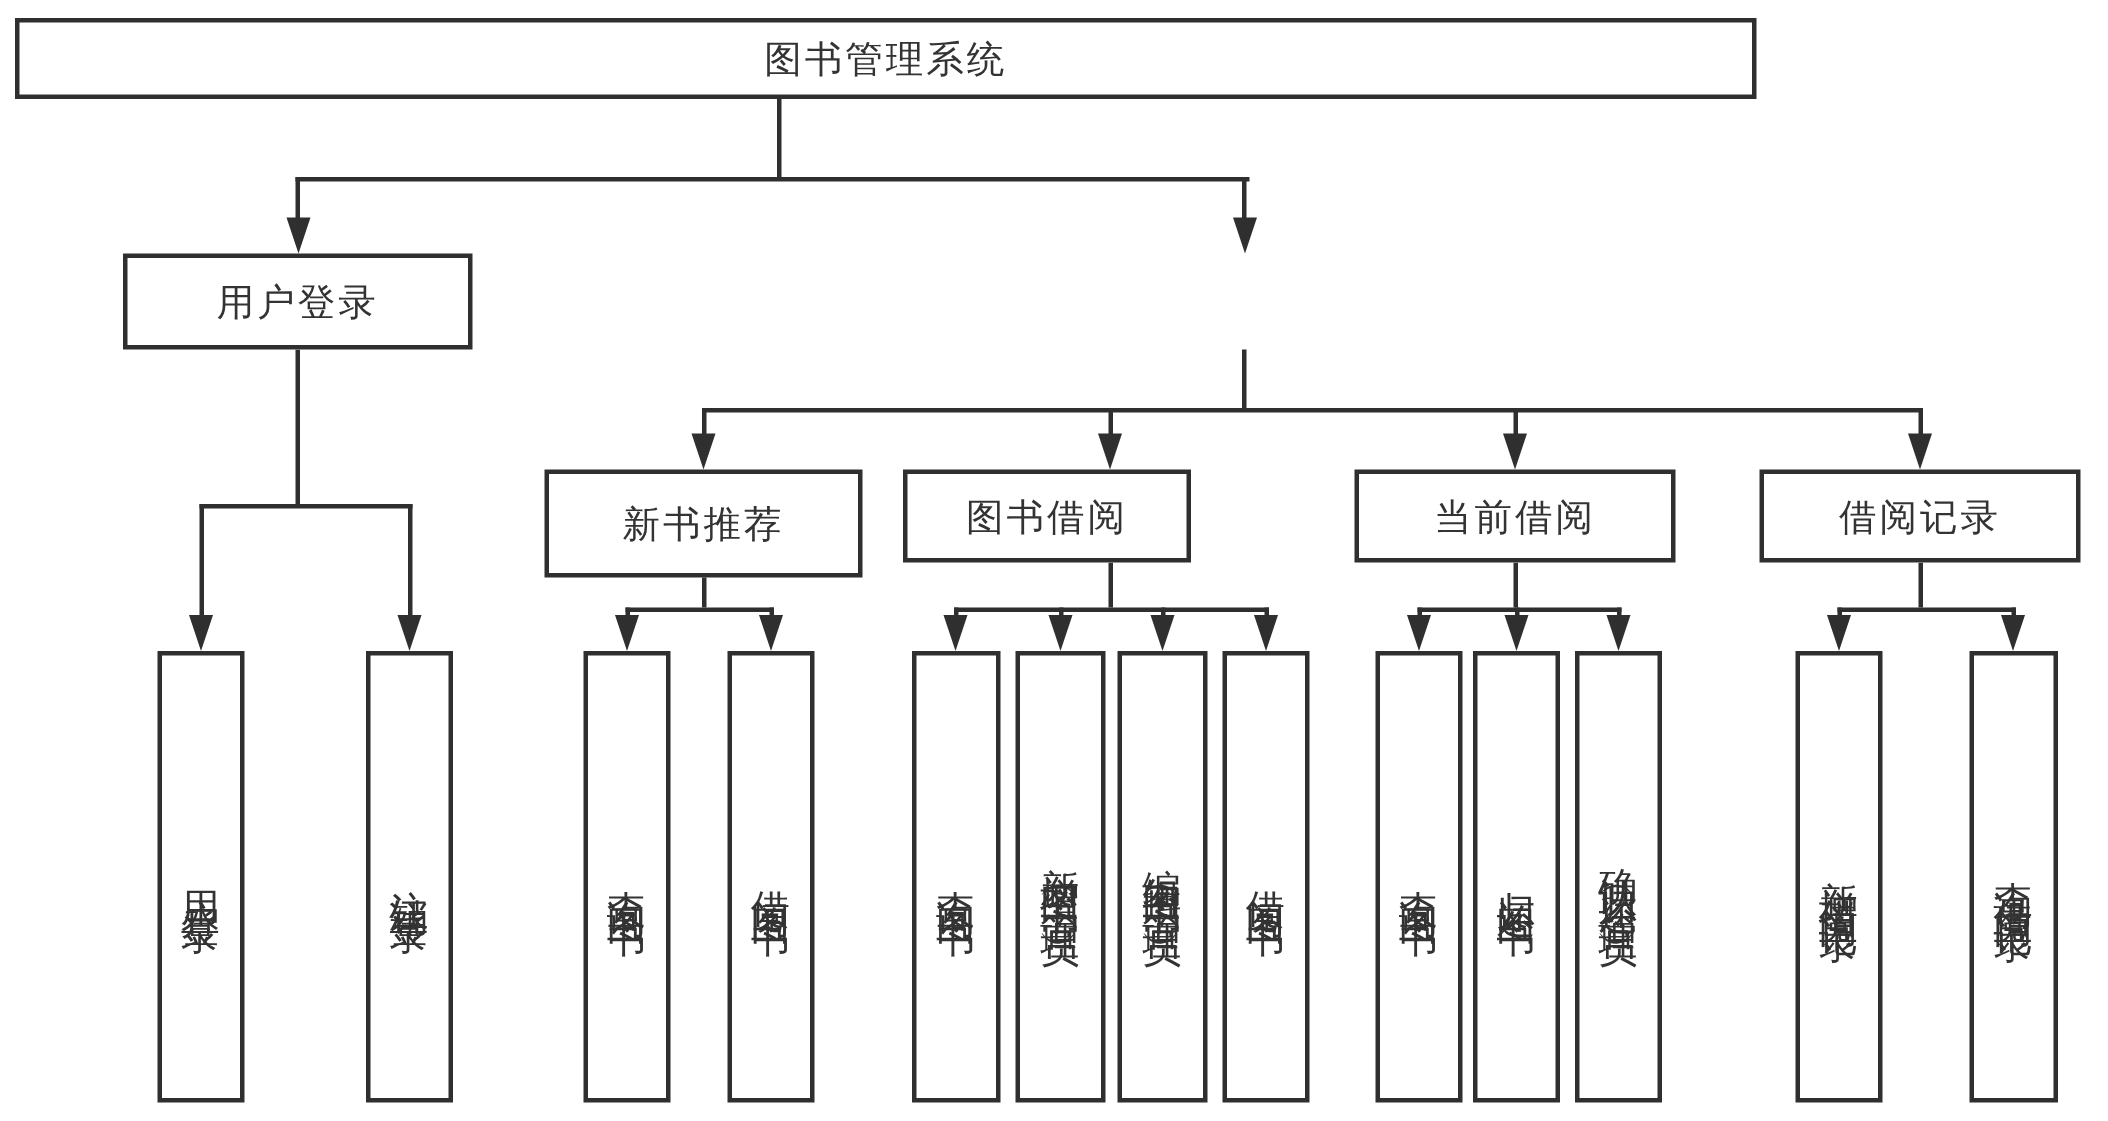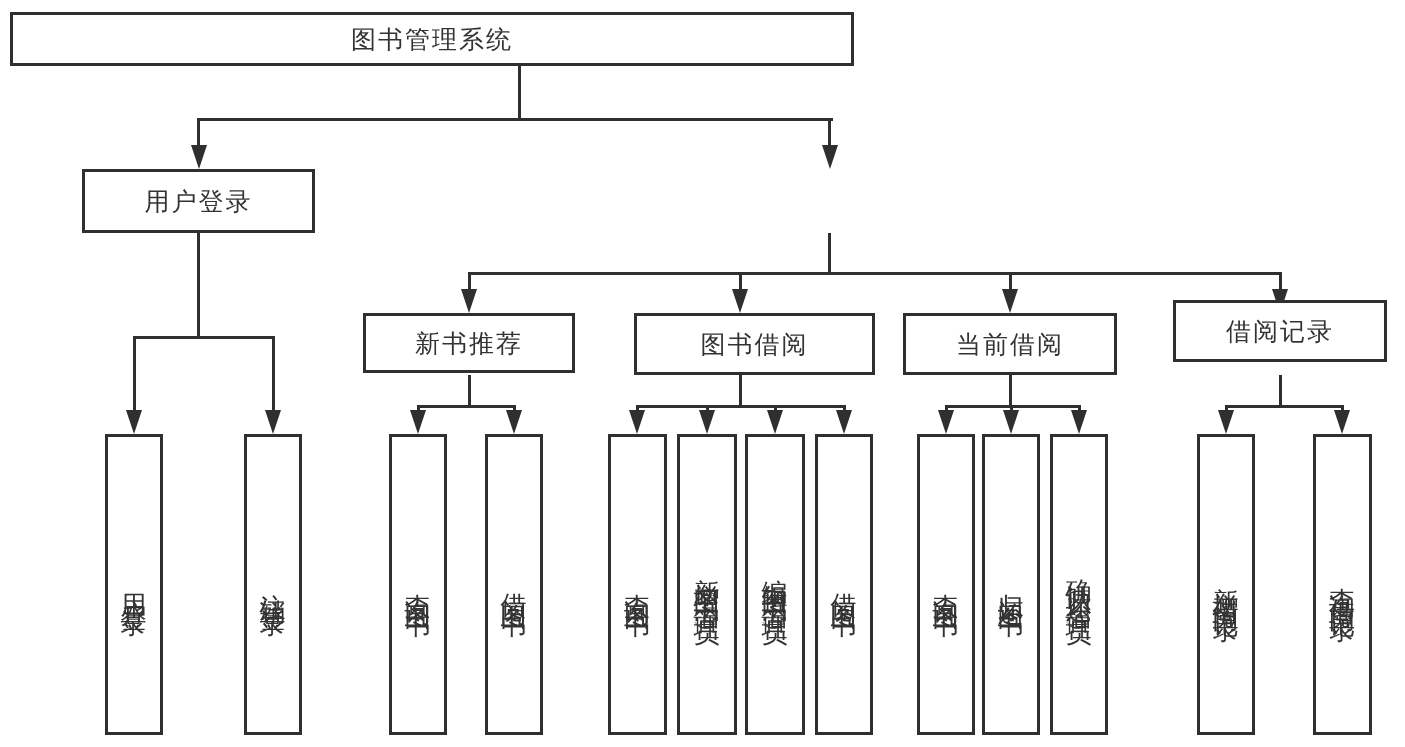--- a/index.html
+++ b/index.html
@@ -28,42 +28,42 @@
     position:absolute;top:712px;right:3px;z-index:5;
     font-size:22px;letter-spacing:1px;color:#c9c9c9;
     text-shadow:0 0 3px #ffffff,0 0 3px #ffffff;
   }
 </style>
 </head>
 <body>
 
 <div class="canvas">
 
-  <div class="node" style="left:10px;top:12px;width:844px;height:54px;">
+  <div class="node" style="left:10px;top:12px;width:1161px;height:54px;">
     <span>图书管理系统</span>
   </div>
 
   <div class="node" style="left:82px;top:169px;width:233px;height:64px;">
     <span>用户登录</span>
   </div>
 
 
-  <div class="node" style="left:363px;top:313px;width:212px;height:60px;">
+  <div class="node" style="left:363px;top:313px;width:212px;height:72px;">
     <span>新书推荐</span>
   </div>
 
-  <div class="node" style="left:634px;top:313px;width:241px;height:62px;">
+  <div class="node" style="left:602px;top:313px;width:192px;height:62px;">
     <span>图书借阅</span>
   </div>
 
   <div class="node" style="left:903px;top:313px;width:214px;height:62px;">
     <span>当前借阅</span>
   </div>
 
-  <div class="node" style="left:1173px;top:300px;width:214px;height:62px;">
+  <div class="node" style="left:1173px;top:313px;width:214px;height:62px;">
     <span>借阅记录</span>
   </div>
 
   <div class="node leaf" style="left:105px;top:434px;width:58px;height:301px;">
     <span class="vtext">用户登录</span>
   </div>
   <div class="node leaf" style="left:244px;top:434px;width:58px;height:301px;">
     <span class="vtext">注销登录</span>
   </div>
 

